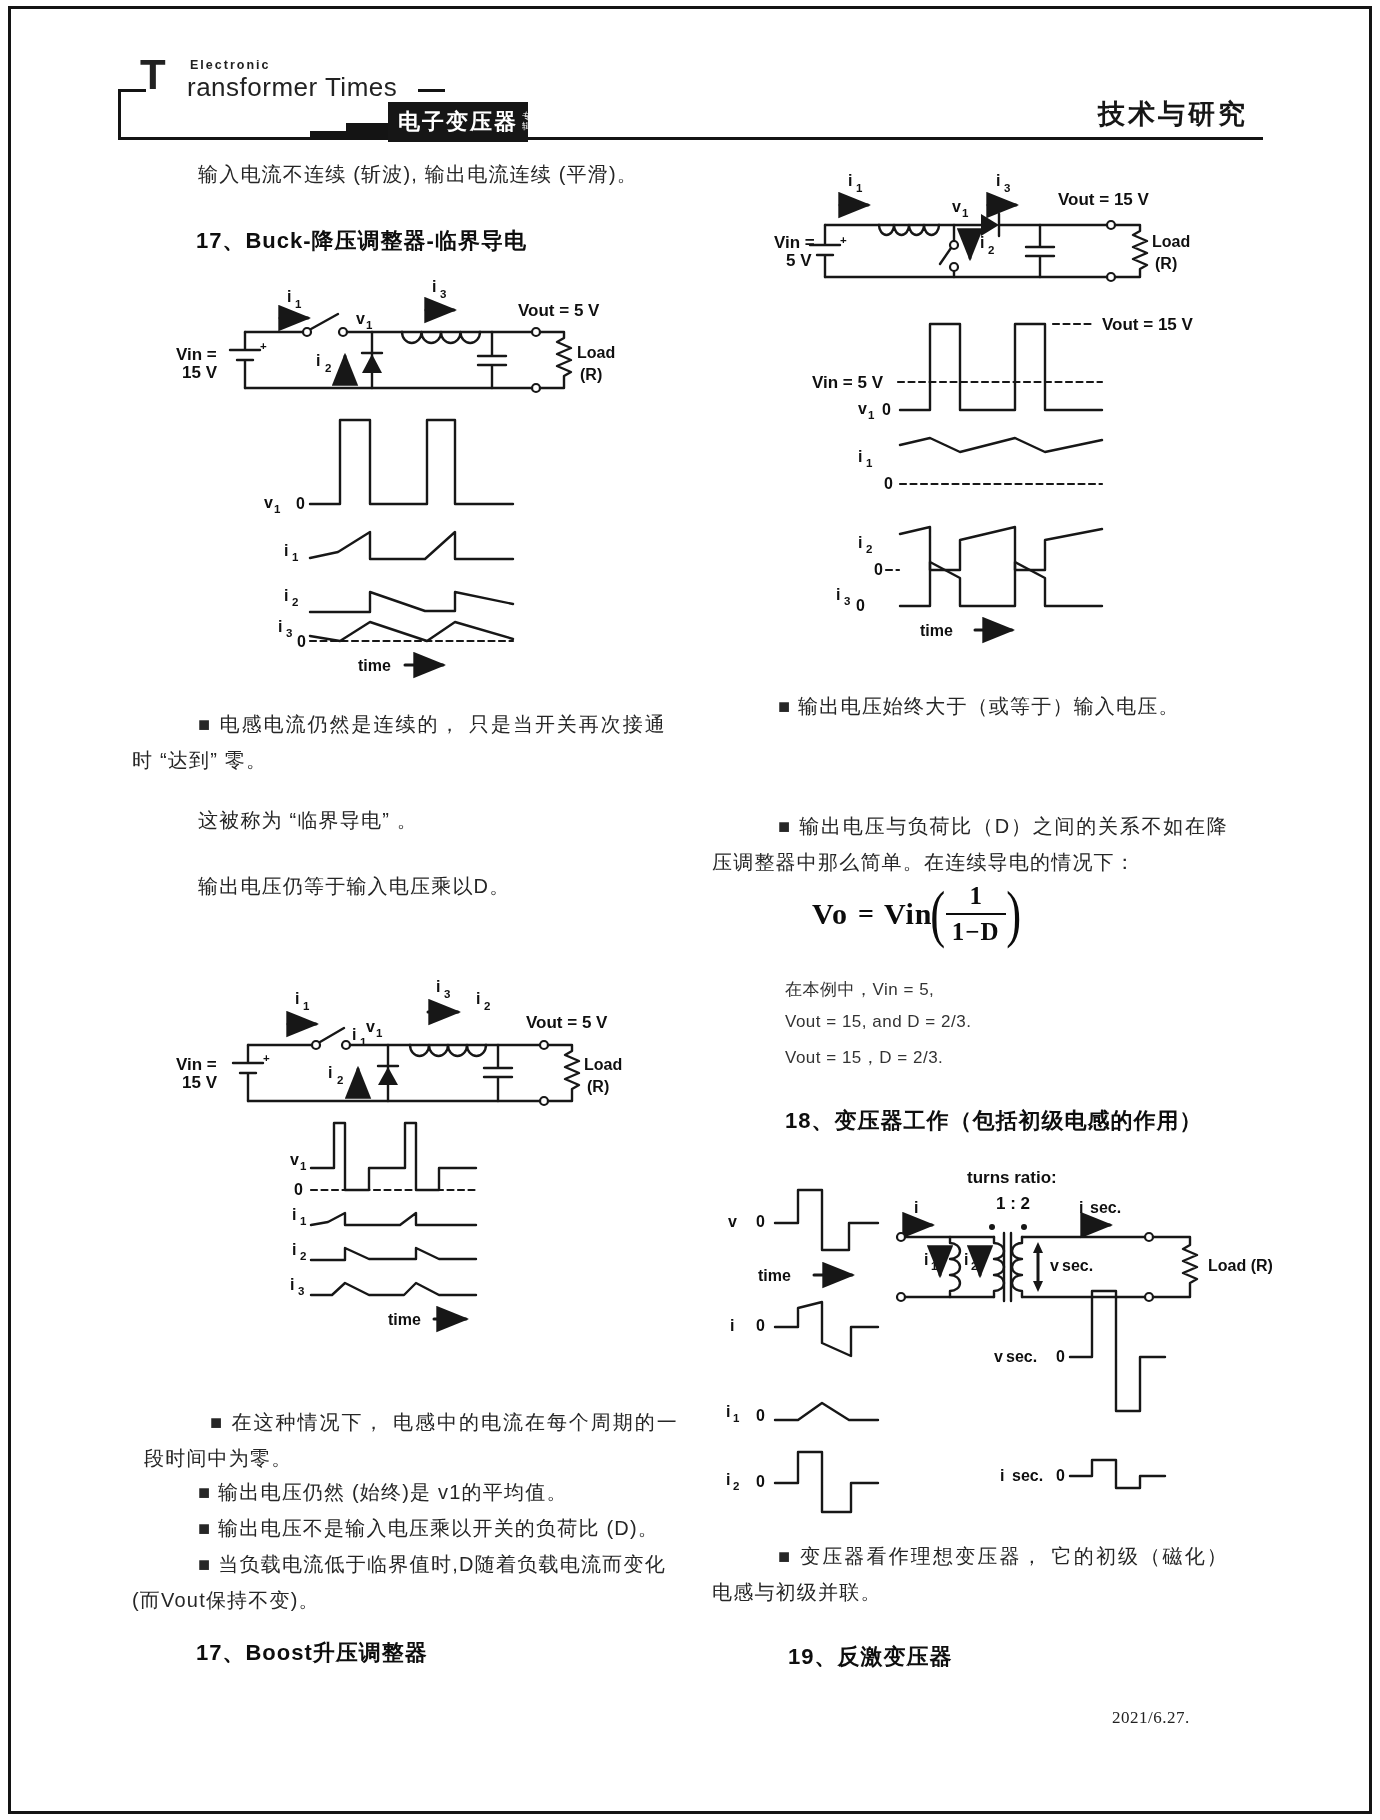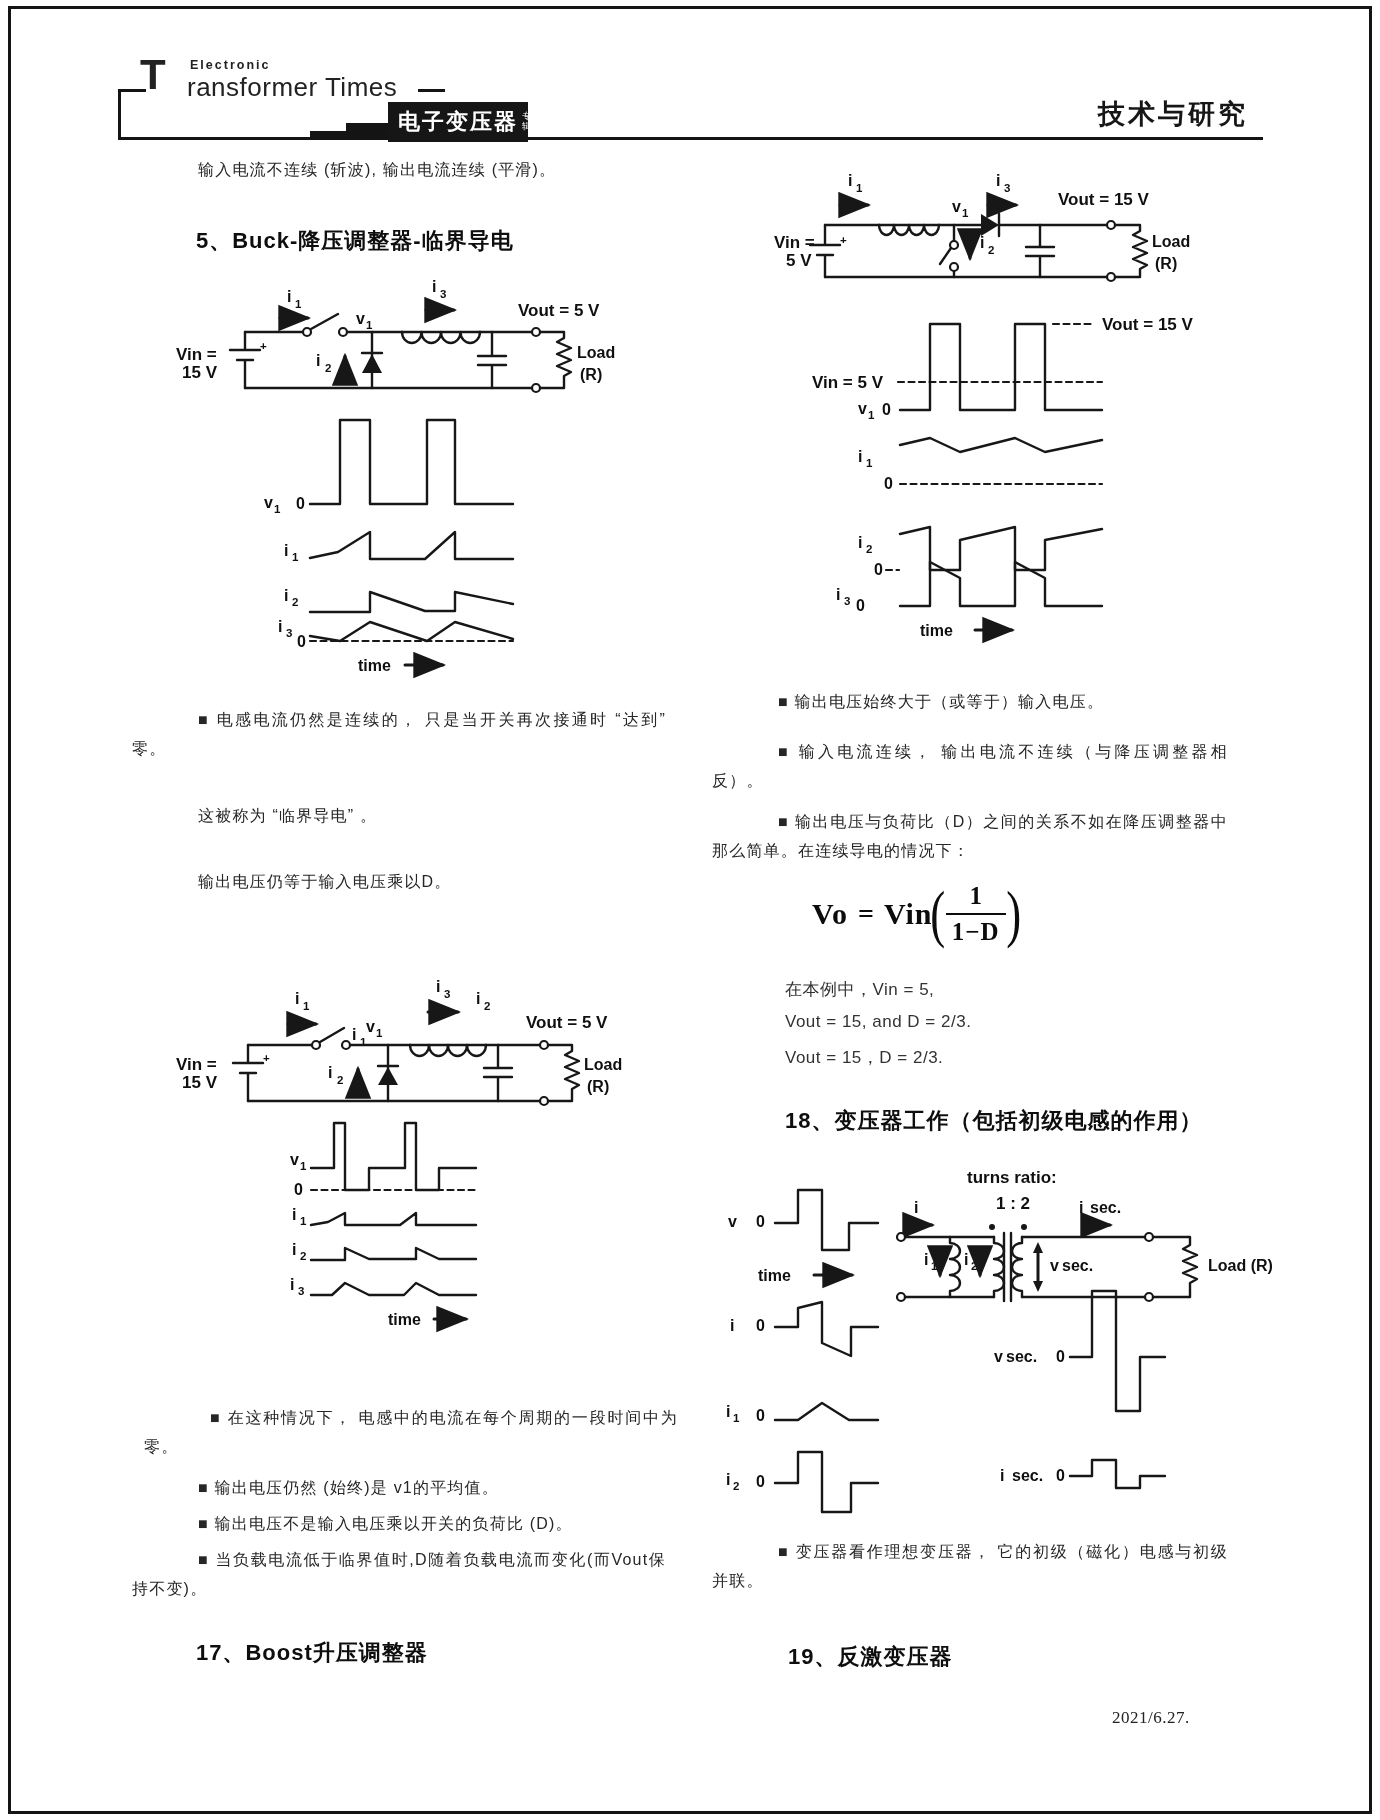--- a/index.html
+++ b/index.html
@@ -1,20 +1,20 @@
 <!DOCTYPE html>
 <html><head>
 <meta charset="utf-8">
 <style>
   html,body{margin:0;padding:0;background:#d9d9d9;}
   .page{position:relative;width:1380px;height:1820px;background:#ffffff;
         font-family:"Liberation Sans",sans-serif;color:#1c1c1c;overflow:hidden;}
   .frame{position:absolute;left:8px;top:6px;right:8px;bottom:6px;border:3px solid #141414;}
   .abs{position:absolute;}
-  .cjk{font-size:16px;line-height:1.8;letter-spacing:1.2px;text-align:justify;color:#262626;}
+  .cjk{font-size:20px;line-height:1.8;letter-spacing:1.2px;text-align:justify;color:#262626;}
   .indent{text-indent:66px;}
   .h{font-weight:bold;font-size:22px;letter-spacing:1px;color:#0e0e0e;white-space:nowrap;}
   .ex{font-size:17px;letter-spacing:.5px;color:#333;white-space:nowrap;}
   .rule{background:#141414;}
   
   .brandT{font-weight:bold;font-size:42px;line-height:1;color:#222;}
   .brandS{font-weight:bold;font-size:12.5px;letter-spacing:2px;color:#222;}
   .brandR{font-weight:normal;font-size:26px;letter-spacing:.5px;color:#222;white-space:nowrap;}
   .badgeBox{background:#161616;color:#fff;display:flex;align-items:center;}
   .badgeTxt{font-weight:bold;font-size:22px;letter-spacing:2px;padding-left:10px;white-space:nowrap;}
@@ -68,21 +68,21 @@
     <span class="badgeTxt">电子变压器</span>
     <span class="badgeSide">
       <span>专</span>
       <span>辑</span>
     </span>
   </div>
   <div class="abs rule" style="left:528px;top:137px;width:735px;height:2.5px"></div>
   <div class="abs pageTag" style="left:1098px;top:96px">技术与研究</div>
 
   <div class="abs cjk indent" style="left:132px;top:156px;width:534px">输入电流不连续 (斩波), 输出电流连续 (平滑)。</div>
-  <div class="abs h" style="left:196px;top:226px">5、Buck-降压调整器-临界导电</div>
+  <div class="abs h" style="left:196px;top:226px">17、Buck-降压调整器-临界导电</div>
 
   <svg class="abs" style="left:140px;top:268px" width="500" height="152" viewBox="0 0 500 152">
     <g>
       <path class="ln" d="M105,64 V82 M90,82 H120 M97,92 H113 M105,92 V120"></path>
       <text class="cs" x="120" y="82">+</text>
     </g>
     <text class="cb" x="36" y="92">Vin =</text>
     <text class="cb" x="42" y="110">15 V</text>
     <path class="ln" d="M105,64 H163"></path>
     <g>
@@ -296,21 +296,20 @@
     <path class="ln" d="M130,232 L160,225 V268 H190 V238 L245,225 V268 H275 V238 L332,227"></path>
     <text class="cl" x="66" y="298">i</text>
     <text class="cs" x="74" y="303">3</text>
     <text class="cl" x="86" y="309">0</text>
     <path class="ln" d="M130,304 H160 V260 L190,276 V304 H245 V260 L275,276 V304 H332"></path>
     <text class="cl" x="150" y="334">time</text>
     <line class="ln thk" x1="205" y1="328" x2="242" y2="328" marker-end="url(#arr)"></line>
   </svg>
 
   <div class="abs cjk indent" style="left:712px;top:688px;width:516px">■ 输出电压始终大于（或等于）输入电压。</div>
-  <div class="abs cjk indent" style="left:712px;top:738px;width:516px">■ 输入电流连续， 输出电流不连续（与降压调整器相反）。</div>
   <div class="abs cjk indent" style="left:712px;top:808px;width:516px">■ 输出电压与负荷比（D）之间的关系不如在降压调整器中那么简单。在连续导电的情况下：</div>
 
   <div class="abs formula" style="left:812px;top:882px">
     <span class="f-main">Vo</span>
     <span class="f-eq">=</span>
     <span class="f-main">Vin</span>
     <span class="f-paren">(</span>
     <span class="frac">
       <span class="num">1</span>
       <span class="den">1−D</span>

